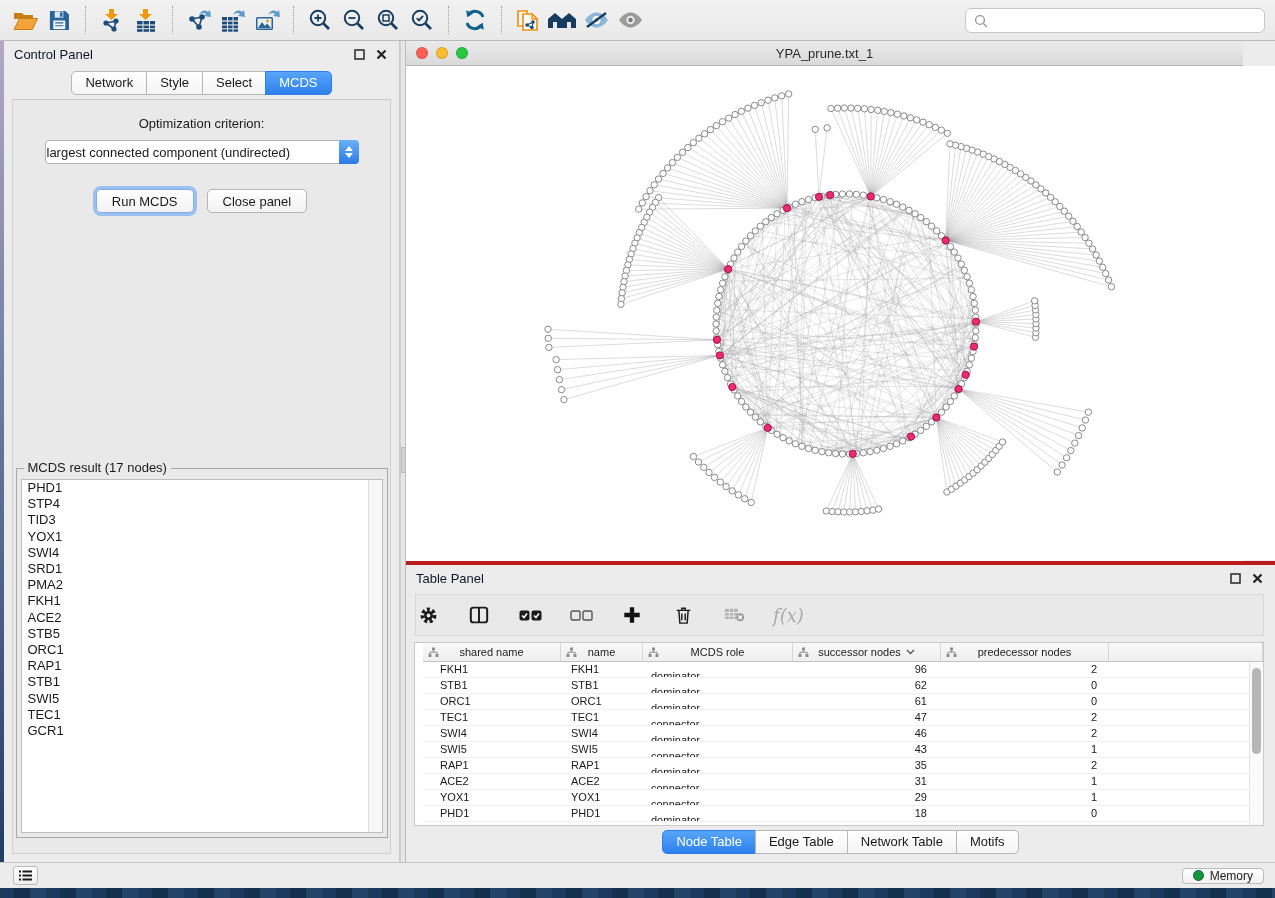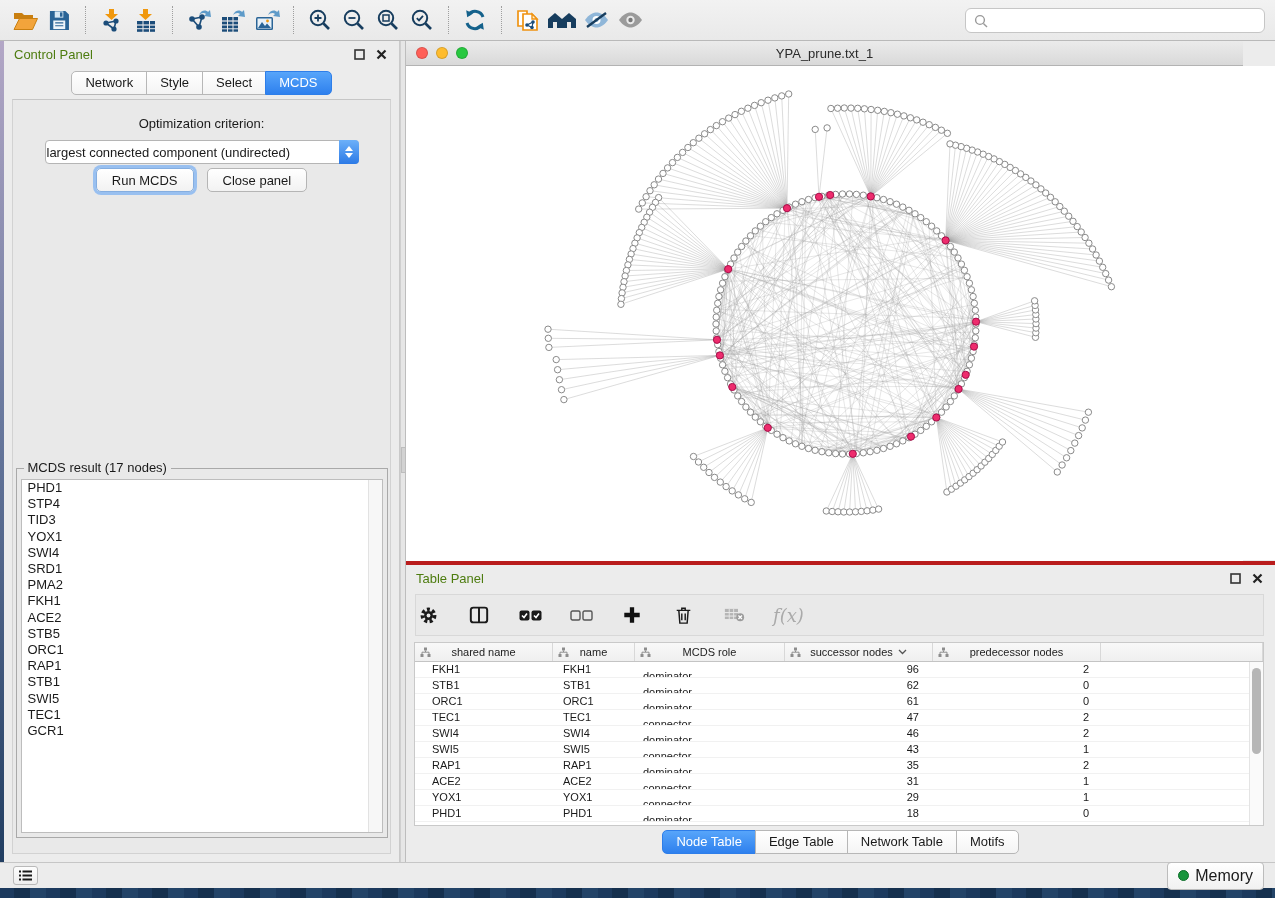--- a/index.html
+++ b/index.html
@@ -18,41 +18,41 @@
 
   
   .edge-left { position:absolute; left:0; top:41px; width:4px; height:847px;
     background:linear-gradient(#b3a7c6 0%, #68789d 45%, #1d3a5e 100%); }
   .edge-bottom { position:absolute; left:0; top:888px; width:1275px; height:10px;
     background:repeating-linear-gradient(90deg,#1c3a5e 0 14px,#15304e 14px 30px,#234468 30px 46px); }
 
   
   .cpanel { position:absolute; left:4px; top:41px; width:396px; height:821px;
     background:#ececec; display:flex; flex-direction:column; border-right:1px solid #c9c9c9; }
-  .panel-head { height:27px; display:flex; align-items:center; padding:0 10px; font-size:13px; color:#4d7c0f; }
+  .panel-head { height:27px; display:flex; align-items:center; padding:0 10px; font-size:13px; color:#0f172a; }
   .panel-head .sp { flex:1; }
   .wbtn { width:16px; height:16px; display:flex; align-items:center; justify-content:center; margin-left:6px; }
   .cp-tabs-row { height:29px; display:flex; justify-content:center; align-items:center; }
   .seg { display:inline-flex; }
   .seg-tab { background:linear-gradient(#ffffff,#f4f4f4); border:1px solid #b7b7b7; margin-left:-1px;
     padding:3px 13px 4px; font-size:13px; color:#1a1a1a; white-space:nowrap; }
   .seg-tab:first-child { border-radius:5px 0 0 5px; margin-left:0; }
   .seg-tab:last-child { border-radius:0 5px 5px 0; }
   .seg-tab.active { background:linear-gradient(#57a5fa,#2e80ee); border-color:#2e7ee9; color:#fff; }
   .cp-card { flex:1; margin:2px 8px 8px 8px; background:#e9e9e9; border:1px solid #d2d2d2; border-top-color:#c6c6c6;
     display:flex; flex-direction:column; align-items:center; }
   .opt-label { margin-top:16px; font-size:13px; }
   .dropdown { margin-top:9px; width:314px; height:24px; background:#fff; border:1px solid #b5b5b5; border-radius:4px;
     display:flex; align-items:center; position:relative; }
   .dropdown .val { flex:1; font-size:13px; padding-left:1px; white-space:nowrap; overflow:hidden; }
   .dd-stepper { width:20px; height:24px; margin:-1px -1px -1px 0; border-radius:0 4px 4px 0;
     background:linear-gradient(#6cb0f9,#2c7ae6); display:flex; flex-direction:column; align-items:center; justify-content:center; gap:2px; }
   .arr-up { width:0; height:0; border-left:4px solid transparent; border-right:4px solid transparent; border-bottom:5px solid #fff; }
   .arr-dn { width:0; height:0; border-left:4px solid transparent; border-right:4px solid transparent; border-top:5px solid #fff; }
-  .btn-row { margin-top:4px; display:flex; gap:13px; }
+  .btn-row { margin-top:25px; display:flex; gap:13px; }
   .mbtn { height:24px; padding:0 15px; background:linear-gradient(#ffffff,#f2f2f2); border:1px solid #b5b5b5;
     border-radius:5px; font-size:13px; font-family:inherit; color:#1a1a1a; }
   .mbtn.focusring { box-shadow:0 0 0 3px rgba(110,170,245,.65); border-color:#85aee0; }
   .groupbox { margin:auto 0 15px 0; width:372px; height:370px; border:1px solid #a9a9a9; position:relative; background:#e9e9e9; }
   .groupbox .legend { position:absolute; top:-9px; left:7px; background:#e9e9e9; padding:0 4px; font-size:13px; }
   .mcds-list { position:absolute; left:4px; right:4px; top:10px; bottom:4px; background:#fff;
     border:1px solid #bdbdbd; overflow:hidden; }
   .mcds-scroll { position:absolute; top:1px; bottom:1px; right:1px; width:14px; background:#f7f7f7; border-left:1px solid #e2e2e2; }
   .mcds-item { font-size:13px; line-height:16.2px; padding-left:6px; }
 
@@ -68,41 +68,41 @@
   .tlight { width:12px; height:12px; border-radius:50%; margin-right:8px; border:1px solid rgba(0,0,0,.15); }
   .net-title { position:absolute; left:0; right:0; text-align:center; font-size:13px; color:#2b2b2b; }
   .net-canvas { position:relative; width:869px; height:494px; background:#fff; }
 
   
   .tpanel { position:absolute; left:406px; top:561px; width:869px; height:301px; background:#ececec; border-top:4px solid #b91c1c; }
   .tp-toolbar { margin:2px 11px 0 9px; height:42px; background:#e9e9e9; border:1px solid #d8d8d8; border-radius:0;
     display:flex; align-items:center; gap:27px; }
   .tico { display:flex; align-items:center; justify-content:center; width:24px; height:24px; }
   .fx { font-family:"DejaVu Serif","Liberation Serif",serif; font-style:italic; font-size:18px; color:#aaa; }
-  .tablewrap { margin:6px 11px 0 8px; height:184px; background:#fff; border:1px solid #c9c9c9; position:relative; overflow:hidden; }
+  .tablewrap { margin:6px 11px 0 8px; height:184px; background:#fff; border:1px solid #c9c9c9; position:relative; overflow:hidden;padding-left:8px; }
   .tgrid-head { display:grid; grid-template-columns:138px 82px 150px 148px 168px 1fr; height:19px;
     background:linear-gradient(#f8f8f8,#efefef); border-bottom:1px solid #c4c4c4; }
   .th { position:relative; display:flex; align-items:center; justify-content:center; gap:5px;
     font-size:11px; color:#222; border-right:1px solid #d8d8d8; }
   .th .colicon { position:absolute; left:5px; top:4px; }
   .tgrid-row { display:grid; grid-template-columns:138px 82px 150px 148px 168px 1fr; height:16px; border-bottom:1px solid #f1f1f1; }
   .tgrid-row .c { font-size:11px; line-height:15px; white-space:nowrap; overflow:hidden; }
   .c1 { padding-left:17px; } .c2 { padding-left:10px; } .c3 { padding-left:8px;margin-top:7px; }
   .c4 { text-align:right; padding-right:14px; } .c5 { text-align:right; padding-right:12px; }
   .vscroll { position:absolute; right:0; top:19px; bottom:0; width:14px; background:#fafafa; border-left:1px solid #e4e4e4; }
   .vscroll .thumb { position:absolute; left:2px; top:6px; width:9px; height:86px; background:#b6b6b6; border-radius:5px; }
   .tp-tabs-row { height:26px; display:flex; justify-content:center; align-items:center; margin-top:3px; }
 
   
   .statusbar { position:absolute; left:0; top:862px; width:1275px; height:26px; background:#ececec; border-top:1px solid #c6c6c6;
     display:flex; align-items:center; }
   .hbtn { margin-left:13px; width:25px; height:19px; background:linear-gradient(#fdfdfd,#eee); border:1px solid #b9b9b9;
     border-radius:3px; display:flex; align-items:center; justify-content:center; }
-  .membtn { margin-left:auto; margin-right:11px; height:28px; padding:0 10px; background:linear-gradient(#fff,#f1f1f1);
-    border:1px solid #bcbcbc; border-radius:4px; display:flex; align-items:center; gap:6px; font-size:16px; }
+  .membtn { margin-left:auto; margin-right:11px; height:16px; padding:0 10px; background:linear-gradient(#fff,#f1f1f1);
+    border:1px solid #bcbcbc; border-radius:4px; display:flex; align-items:center; gap:6px; font-size:12px; }
   .memdot { width:11px; height:11px; border-radius:50%; background:#18953c; border:1px solid #0e6e2a; }
 </style>
 </head>
 <body>
 
 <div class="toolbar">
   <div class="tbtn">
     <svg width="25" height="21" viewBox="0 0 25 21">
       <path fill="#c97f10" d="M1 3h8l2 2h9v4H1z"></path>
       <path fill="#f2a43b" stroke="#c97f10" d="M6.5 8.5h18l-5 11H1z"></path>

